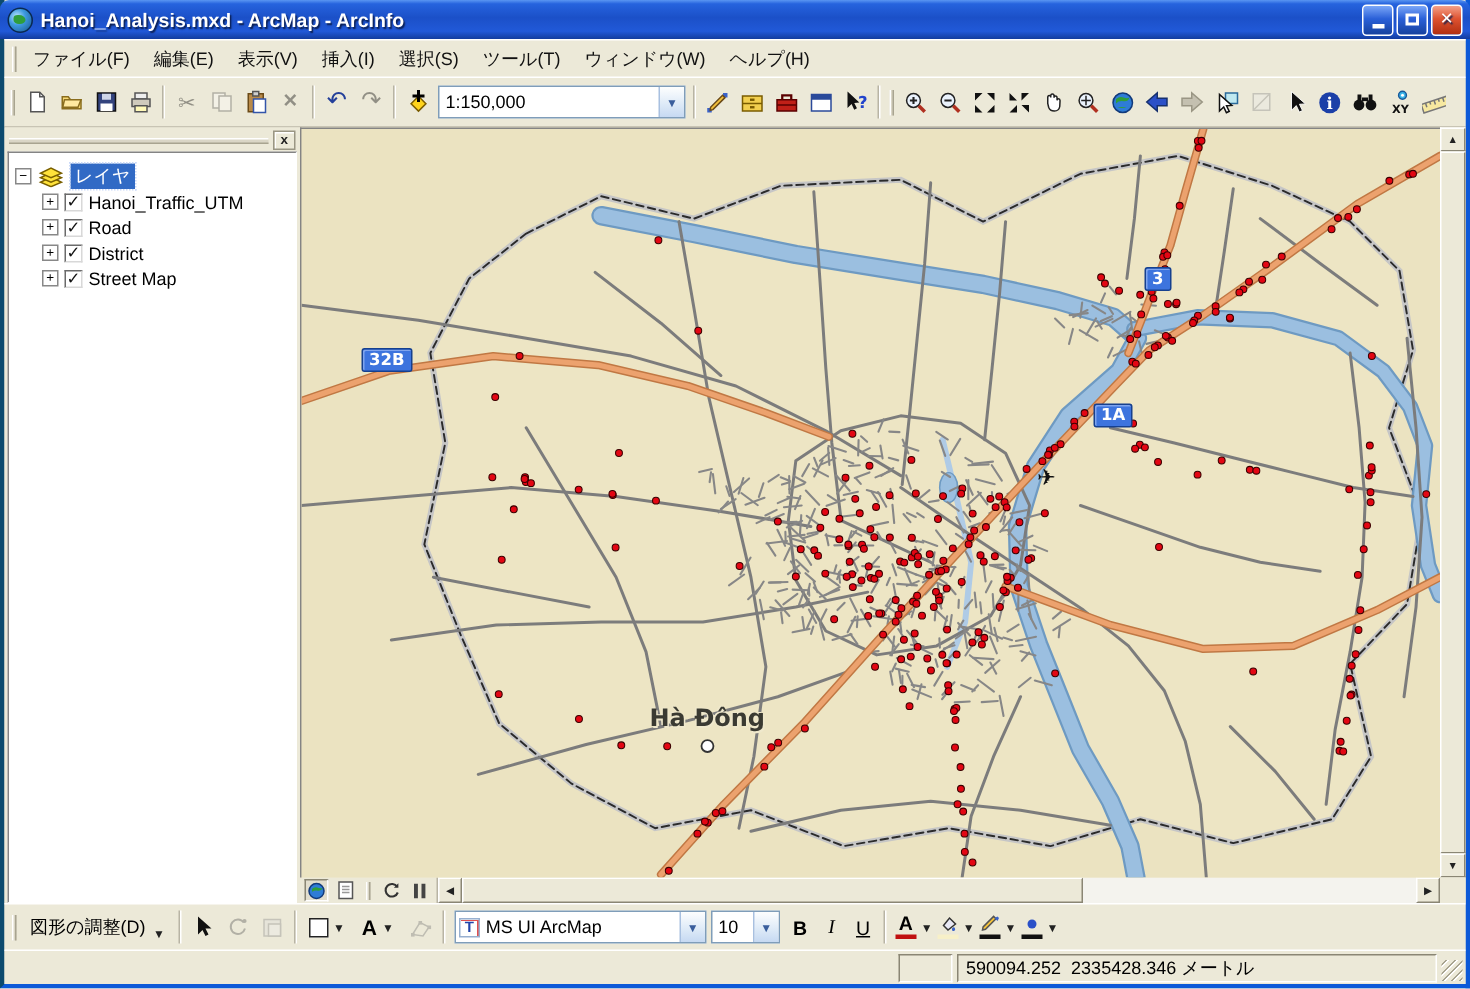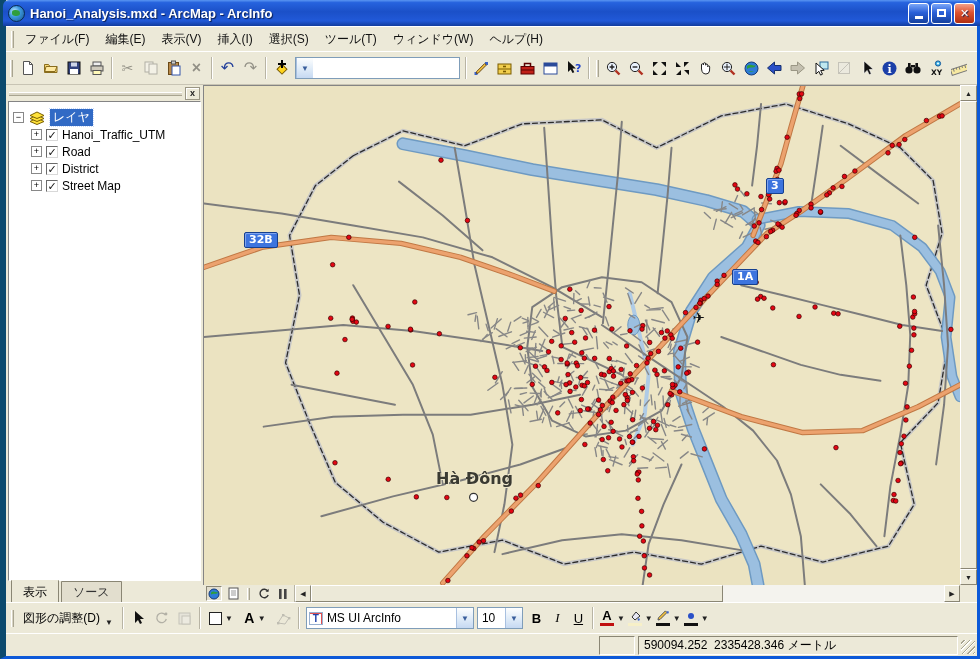--- a/index.html
+++ b/index.html
@@ -1,20 +1,20 @@
 <!DOCTYPE html>
 <html><head>
 <meta charset="utf-8">
 <style>
   * { box-sizing: border-box; margin: 0; padding: 0; }
   html,body { width:980px; height:659px; overflow:hidden; }
   body { font-family:"Liberation Sans","DejaVu Sans",sans-serif; font-size:12px; }
 
   .window{ width:980px; height:659px; display:flex; flex-direction:column;
-    background:#ECE9D8; border-left:6px solid #0c4a6e; border-right:3px solid #0C59D8;
+    background:#ECE9D8; border-left:3px solid #0c4a6e; border-right:3px solid #0C59D8;
     border-bottom:3px solid #0C59D8; }
 
   
   .titlebar{ height:26px; flex:0 0 26px; display:flex; align-items:center; padding:0 5px;
     background:linear-gradient(180deg,#5A96F2 0%,#2663DE 10%,#1B50C8 45%,#2159D8 80%,#123C9E 100%);
     border-radius:6px 6px 0 0; color:#fff; font-weight:bold; font-size:13px;
     text-shadow:1px 1px 1px #0A1E50; margin:0 -3px; }
   .app-globe{ width:17px; height:17px; border-radius:50%; margin-right:5px; flex:0 0 17px;
     background:radial-gradient(circle at 35% 35%, #BFE8FF 0%, #3E9AE0 40%, #16568E 100%);
     border:1px solid #0A2A50; position:relative; }
@@ -236,20 +236,21 @@
     <span class="tsep"></span>
 
     <span class="tbtn">
         <svg width="18" height="18">
           <rect x="5.6" y="6.6" width="7" height="7" transform="rotate(45 9 10)" fill="#FFD41C" stroke="#7a5c00"></rect>
           <path d="M9 1v8M5 5h8" stroke="#000" stroke-width="2"></path>
         </svg>
       </span>
 
     <span class="combo scale-combo">
+      <input value="1:150,000" style="">
       <span class="dropbtn">
           <span>▼</span>
         </span>
     </span>
     <span class="tsep"></span>
 
     <span class="tbtn">
         <svg width="17" height="17">
           <rect x="1.5" y="12" width="3" height="3" fill="#3A62C8"></rect>
           <rect x="12" y="2" width="3" height="3" fill="#3A62C8"></rect>
@@ -419,24 +420,20 @@
         <div class="trow child">
           <span class="pmbox">+</span>
           <span class="chk">✓</span>
           <span>District</span>
         </div>
         <div class="trow child">
           <span class="pmbox">+</span>
           <span class="chk">✓</span>
           <span>Street Map</span>
         </div>
-      </div>
-      <div class="toc-tabs">
-        <span class="tab active">表示</span>
-        <span class="tab inactive">ソース</span>
       </div>
     </div>
 
     <div class="mapcol">
       <div class="map-main">
         <div class="viewport" id="viewport">
           <svg id="mapsvg" viewBox="0 0 760 501" preserveAspectRatio="none">
               <rect x="0" y="0" width="760" height="501" fill="#EBE3C1"></rect>
               <ellipse cx="420" cy="300" rx="140" ry="115" fill="#F1EACB"></ellipse>
               <ellipse cx="540" cy="140" rx="60" ry="40" fill="#F1EACB"></ellipse>
@@ -1167,21 +1164,21 @@
           <path d="M2 12L7 4l6 3-4 6z" fill="none" stroke="#777"></path>
           <rect x="1" y="11" width="2.4" height="2.4" fill="#777"></rect>
           <rect x="6" y="3" width="2.4" height="2.4" fill="#777"></rect>
           <rect x="12" y="6" width="2.4" height="2.4" fill="#777"></rect>
         </svg>
       </span>
     <span class="tsep"></span>
 
     <span class="combo font-combo">
       <span class="font-icon">T</span>
-      <span style="padding-left:4px;flex:1">MS UI ArcInfo</span>
+      <span style="padding-left:4px;flex:1">MS UI ArcMap</span>
       <span class="dropbtn">
           <span>▼</span>
         </span>
     </span>
     <span class="combo size-combo">
       <span style="padding-left:4px;flex:1">10</span>
       <span class="dropbtn">
           <span>▼</span>
         </span>
     </span>

